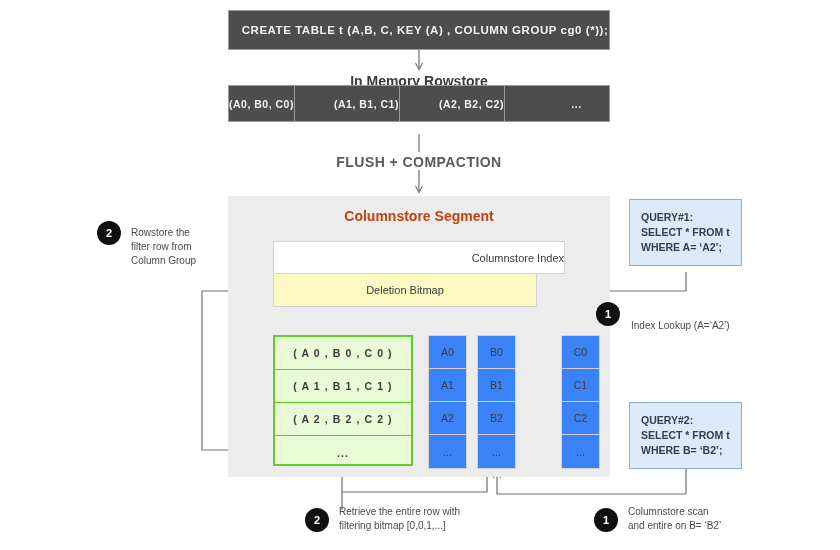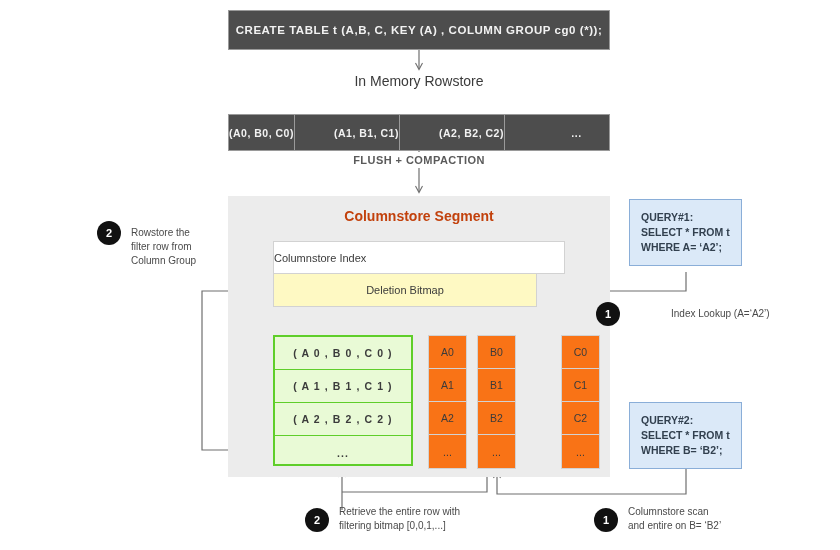--- a/index.html
+++ b/index.html
@@ -15,60 +15,60 @@
   .abs{position:absolute;box-sizing:border-box;}
 
   
   #ddl-box{
     left:228px;top:10px;width:382px;height:40px;
     background:#4d4d4d;border:1px solid #9a9a9a;
     display:flex;align-items:center;justify-content:center;
   }
   #ddl-text{
     color:#f2f2f2;font-size:11.5px;font-weight:bold;
-    letter-spacing:.55px;white-space:nowrap;
+    letter-spacing:.55px;white-space:nowrap;padding-left:12px;
   }
 
   
   #rowstore-title{
     left:228px;top:73px;width:382px;
-    text-align:center;font-size:14px;font-weight:normal;color:#3b3b3b;
+    text-align:center;font-size:14px;font-weight:bold;color:#3b3b3b;
   }
   #rowstore-strip{
-    left:228px;top:114px;width:382px;height:37px;
+    left:228px;top:85px;width:382px;height:37px;
     background:#4d4d4d;border:1px solid #9a9a9a;display:flex;gap:39px;
   }
   .rs-cell{
     flex:1;display:flex;align-items:center;justify-content:center;
     color:#f2f2f2;font-size:10.5px;font-weight:bold;letter-spacing:.5px;
     border-right:1px solid #9a9a9a;
   }
   .rs-cell:last-child{border-right:none;}
 
   
   #flush-label{
     left:300px;top:154px;width:238px;text-align:center;
-    font-size:11px;font-weight:bold;color:#5a5a5a;letter-spacing:.45px;
+    font-size:14px;font-weight:bold;color:#5a5a5a;letter-spacing:.45px;
     background:#fff;
   }
 
   
   #segment{
     left:228px;top:196px;width:382px;height:281px;
     background:#ececec;
   }
   #segment-title{
     left:228px;top:208px;width:382px;text-align:center;
     font-size:14px;font-weight:bold;color:#c2410c;
   }
 
   #index-box{
     left:273px;top:241px;width:292px;height:33px;
     background:#fff;border:1px solid #d2d2d2;
-    display:flex;align-items:center;justify-content:flex-start;
+    display:flex;align-items:center;justify-content:flex-end;
   }
   #bitmap-box{
     left:273px;top:274px;width:264px;height:33px;
     background:#fef9c3;border:1px solid #d2d2d2;border-top:none;
     display:flex;align-items:center;justify-content:center;
   }
   .white-box-label{font-size:11px;color:#3b3b3b;}
 
   
   #colgroup{
@@ -81,21 +81,21 @@
     font-size:10.5px;font-weight:bold;color:#3b3b3b;letter-spacing:1.1px;text-align:center;
   }
   .cg-row:last-child{border-bottom:none;height:33px;}
 
   
   .colstack{top:335px;width:39px;height:131px;}
   #col-A{left:428px;}
   #col-B{left:477px;}
   #col-C{left:525px;margin-left:36px;}
   .col-cell{
-    height:32px;background:#f97316;border:1px solid #d2d2d2;border-bottom:none;
+    height:32px;background:#3b82f6;border:1px solid #d2d2d2;border-bottom:none;
     display:flex;align-items:center;justify-content:center;
     font-size:10.5px;color:#3b3b3b;
   }
   .col-cell:last-child{border-bottom:1px solid #d2d2d2;height:33px;}
 
   
   .query-box{
     width:113px;background:#dbe9f8;border:1px solid #8aaed8;
     padding:10px 0 10px 11px;
   }
@@ -107,21 +107,21 @@
   .badge{
     width:24px;height:24px;border-radius:50%;background:#111;
     color:#fff;font-size:11px;font-weight:bold;
     display:flex;align-items:center;justify-content:center;
   }
   .anno-text{font-size:10px;color:#4a4a4a;line-height:14px;}
 
   #anno2a-badge{left:97px;top:221px;}
   #anno2a-text{left:131px;top:226px;width:92px;}
   #anno1a-badge{left:596px;top:302px;}
-  #anno1a-text{left:631px;top:307px;width:160px;margin-left:40px;}
+  #anno1a-text{left:631px;top:319px;width:160px;}
   #anno2b-badge{left:305px;top:508px;}
   #anno2b-text{left:339px;top:505px;width:180px;}
   #anno1b-badge{left:594px;top:508px;}
   #anno1b-text{left:628px;top:505px;width:150px;}
 
   svg#wires{position:absolute;left:0;top:0;width:840px;height:550px;
             pointer-events:none;}
 </style>
 </head>
 <body>

